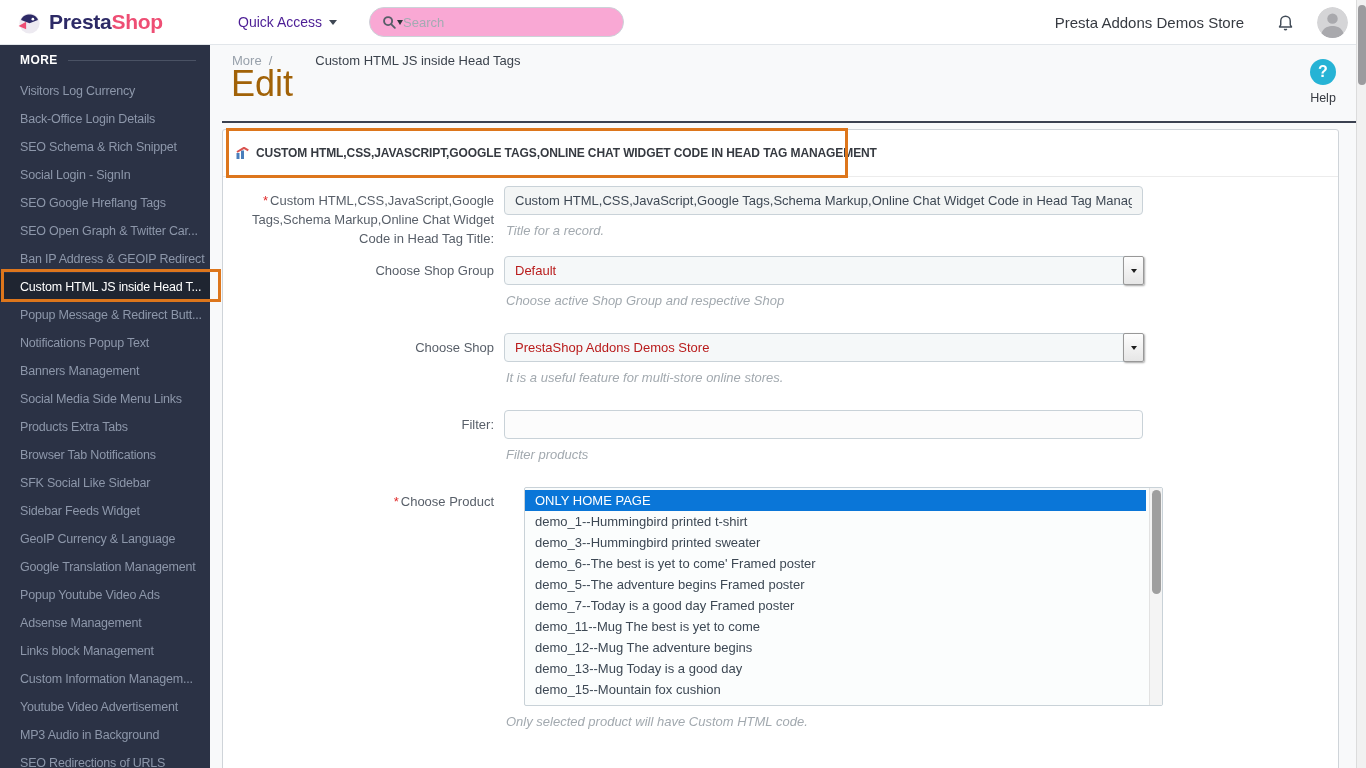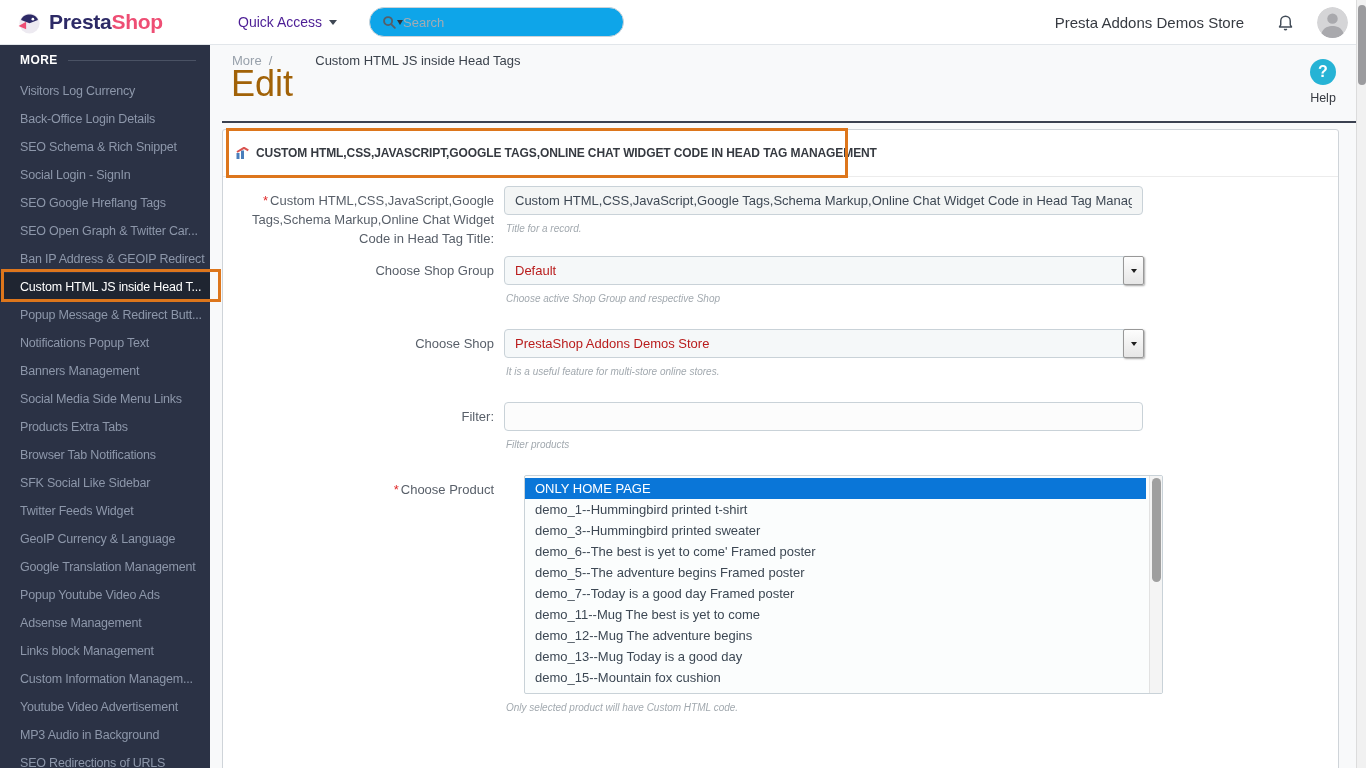--- a/index.html
+++ b/index.html
@@ -9,21 +9,21 @@
   
   .top-header { position:absolute; top:0; left:0; width:1366px; height:45px; background:#fff;
     border-bottom:1px solid #e2e6ea; display:flex; align-items:center; z-index:5; }
   .logo-wrap { width:210px; display:flex; align-items:center; padding-left:16px; gap:6px; }
   .logo-text { font-size:21px; font-weight:bold; letter-spacing:-0.3px; }
   .logo-presta { color:#2d2a66; }
   .logo-shop { color:#ee4e74; }
   .quick-access { display:flex; align-items:center; gap:7px; margin-left:28px; font-size:14px; color:#4c1d95; cursor:pointer; }
   .caret-down { width:0; height:0; border-left:4px solid transparent; border-right:4px solid transparent; border-top:5px solid #3f4754; }
   .search-pill { margin-left:32px; width:255px; height:30px; border:1px solid #ccd2d8; border-radius:16px;
-    display:flex; align-items:center; padding:0 12px; background:#0ea5e9; }
+    display:flex; align-items:center; padding:0 12px; background:#f9a8d4; }
   .search-pill .caret-down { border-top-color:#30343b; border-left-width:3.5px; border-right-width:3.5px; }
   .search-input { border:none; outline:none; flex:1; font-size:13px; color:#363a41; background:transparent; }
   .search-input::placeholder { color:#a3abb3; }
   .header-spacer { flex:1; }
   .store-name { font-size:15px; color:#363a41; margin-right:32px; }
   .bell { margin-right:22px; cursor:pointer; display:flex; }
   .avatar { width:31px; height:31px; border-radius:50%; overflow:hidden; margin-right:18px; cursor:pointer; }
 
   
   .sidebar { position:absolute; top:45px; left:0; width:210px; height:723px; background:#2b3245; z-index:4; }
@@ -55,21 +55,21 @@
   .panel-form { padding-top:9px; }
   .form-group { display:flex; margin-bottom:25px; }
   .form-group.first { margin-bottom:8px; }
   .f-label { width:281px; text-align:right; padding:5px 10px 0 0; font-size:13px; color:#585f69; line-height:19px; }
   .req { color:#e02a2a; margin-right:2px; }
   .f-control { width:639px; }
   .text-input { width:100%; height:29px; border:1px solid #c9d2d8; border-radius:4px; padding:0 10px;
     font-size:13px; color:#3e4854; font-family:inherit; outline:none; }
   .title-input { background:#f3f5f5; }
   .filter-input { background:#fcfcfc; }
-  .help-text { font-size:10px; font-style:italic; color:#a2a9af; margin:8px 0 0 2px; }
+  .help-text { font-size:13px; font-style:italic; color:#a2a9af; margin:8px 0 0 2px; }
 
   .fake-select { position:relative; width:100%; height:29px; border:1px solid #c9d2d8; border-radius:4px;
     background:#f5f8f9; display:flex; align-items:center; padding-left:10px; font-size:13px; color:#b91c1c; cursor:pointer; }
   .select-btn { position:absolute; right:-2px; top:-1px; width:21px; height:29px; background:linear-gradient(#fdfdfd,#e6e6e6);
     border:1px solid #989898; border-radius:2px; box-shadow:1px 1px 2px rgba(0,0,0,.35);
     display:flex; align-items:center; justify-content:center; }
   .select-btn .tri { width:0; height:0; border-left:3.5px solid transparent; border-right:3.5px solid transparent; border-top:4.5px solid #1e1e1e; }
 
   .listbox { position:relative; width:100%; height:219px; border:1px solid #c9d2d8; border-radius:2px;
     background:#fbfdfd; overflow:hidden; padding-top:2px;margin-left:20px; }
@@ -161,21 +161,21 @@
       <a class="side-item">Banners Management</a>
 
       <a class="side-item">Social Media Side Menu Links</a>
 
       <a class="side-item">Products Extra Tabs</a>
 
       <a class="side-item">Browser Tab Notifications</a>
 
       <a class="side-item">SFK Social Like Sidebar</a>
 
-      <a class="side-item">Twitter Feeds Widget</a>
+      <a class="side-item">Sidebar Feeds Widget</a>
 
       <a class="side-item">GeoIP Currency &amp; Language</a>
 
       <a class="side-item">Google Translation Management</a>
 
       <a class="side-item">Popup Youtube Video Ads</a>
 
       <a class="side-item">Adsense Management</a>
 
       <a class="side-item">Links block Management</a>

